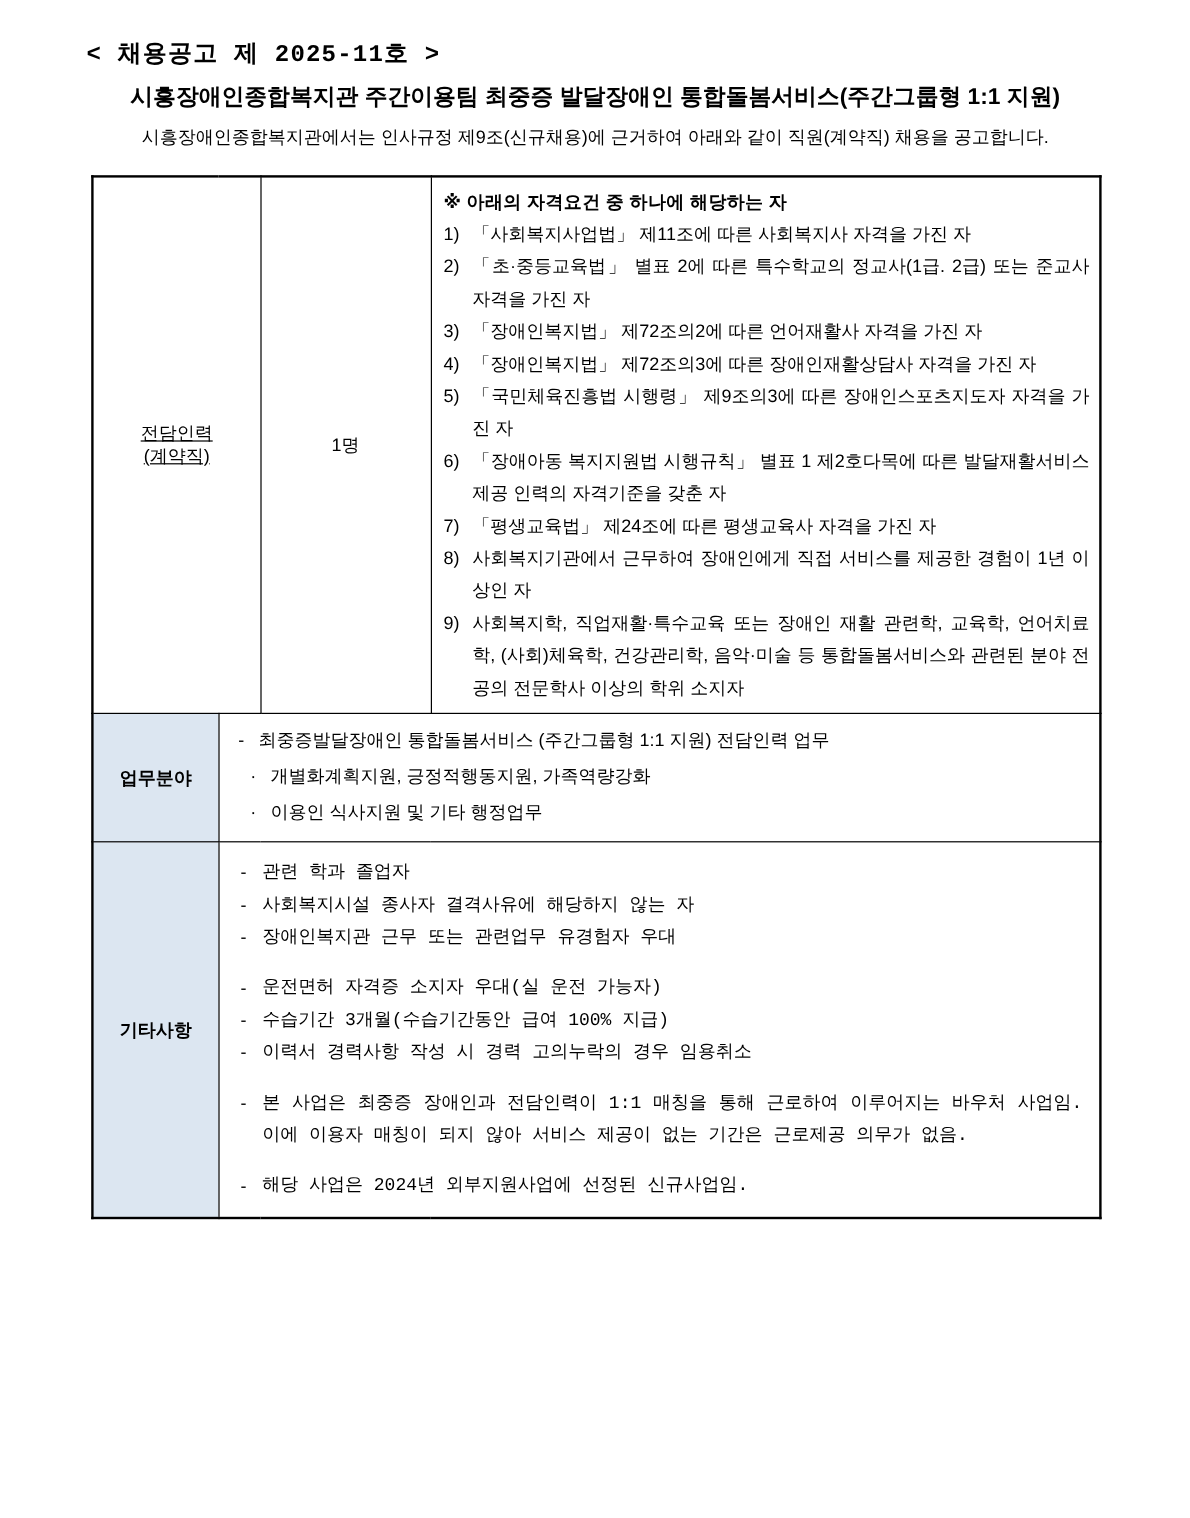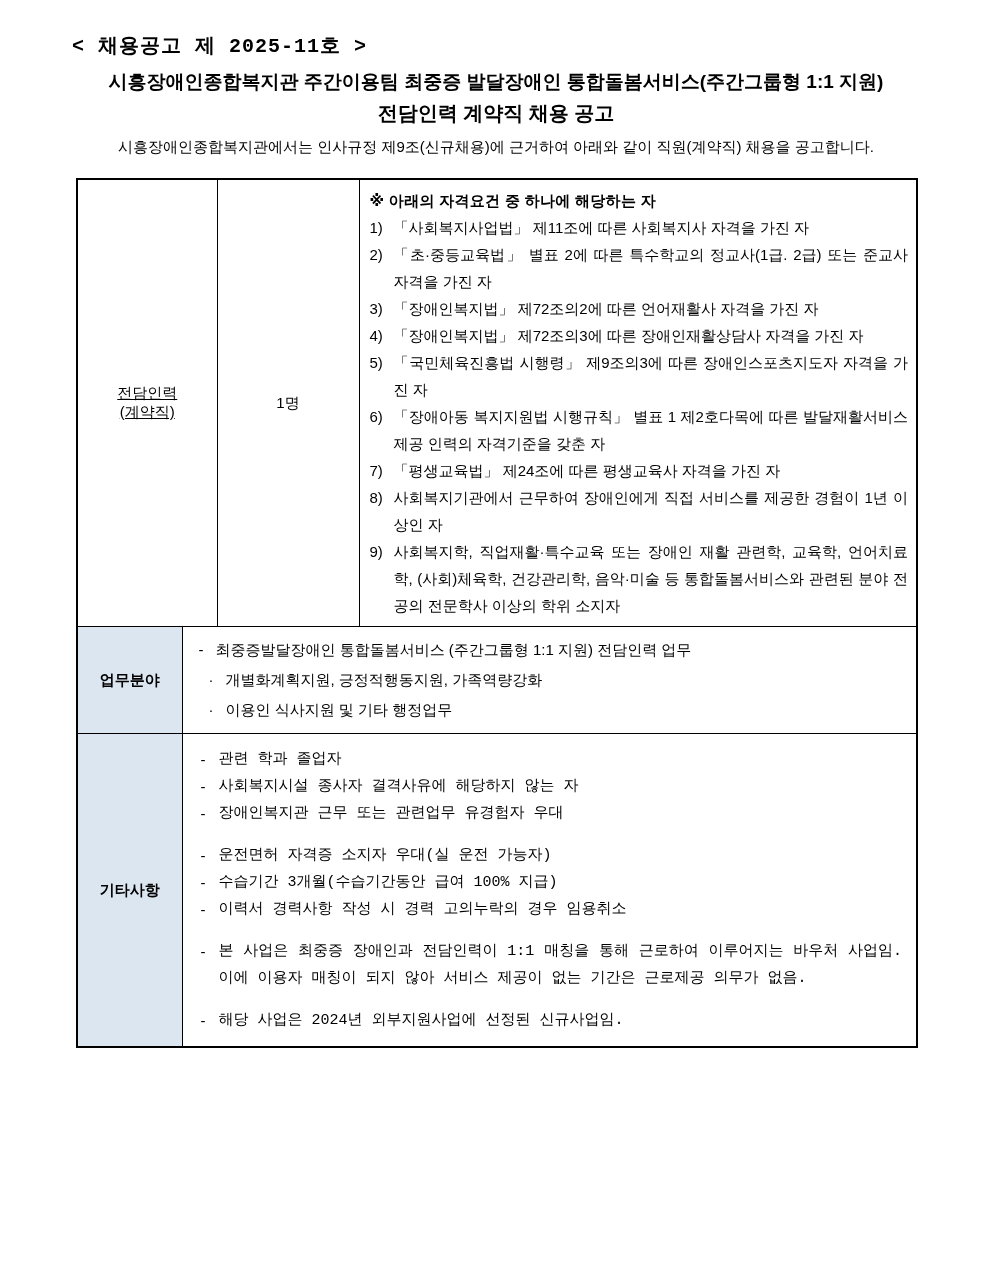--- a/index.html
+++ b/index.html
@@ -109,21 +109,20 @@
   .etc-item .txt { flex: 1; text-align: justify; font-family: Liberation Mono, monospace; }
   .etc-item.gap { margin-top: 15px; }
 </style>
 </head>
 <body>
 
 <div class="page">
 
   <div class="doc-no">&lt; 채용공고 제 2025-11호 &gt;</div>
   <div class="title-1">시흥장애인종합복지관 주간이용팀 최중증 발달장애인 통합돌봄서비스(주간그룹형 1:1 지원)</div>
-  <div class="title-2">전담인력 계약직 채용 공고</div>
   <div class="intro">시흥장애인종합복지관에서는 인사규정 제9조(신규채용)에 근거하여 아래와 같이 직원(계약직) 채용을 공고합니다.</div>
 
 
   <table class="recruit">
     <colgroup>
       <col style="width:105px">
         <col style="width:35px">
         <col style="width:142px">
         <col style="width:558px">
     </colgroup>

